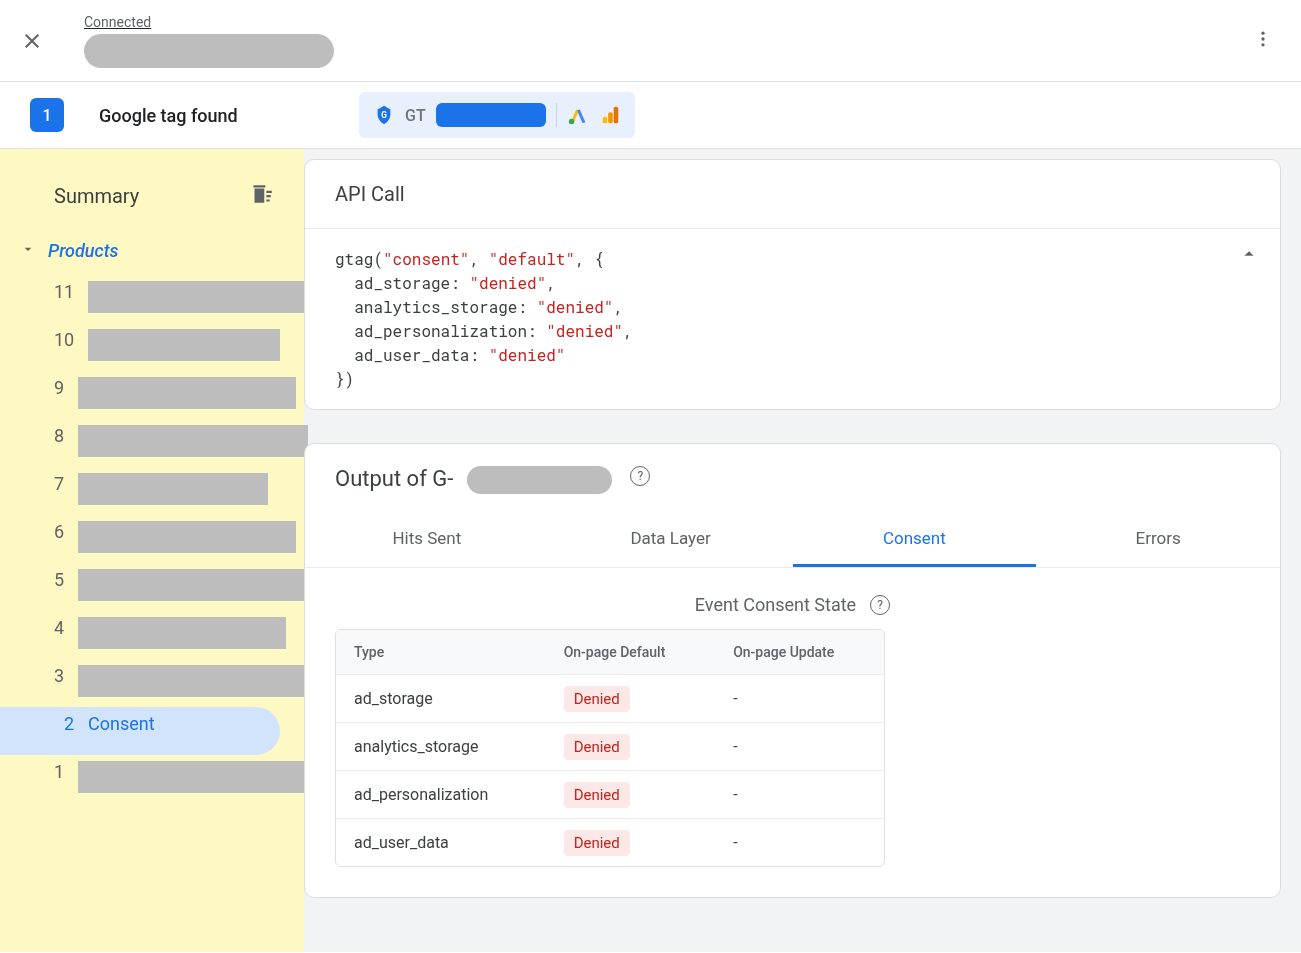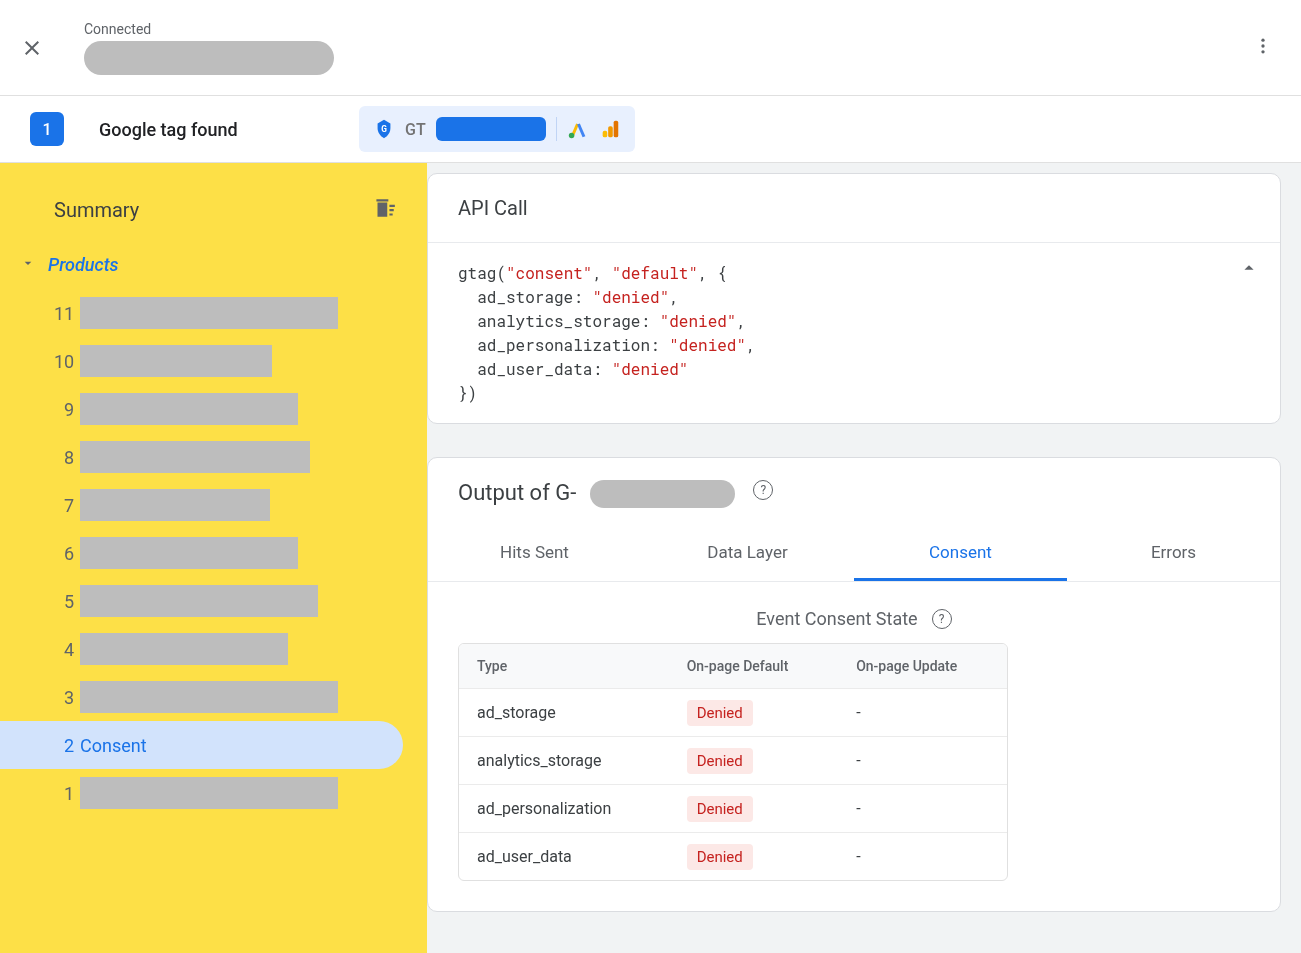--- a/index.html
+++ b/index.html
@@ -7,21 +7,22 @@
     font-family: 'Google Sans', Roboto, Arial, sans-serif;
     background: #fff;
     color: #202124;
     font-size: 14px;
   }
   .topbar {
     display: flex;
     align-items: center;
     padding: 10px 20px;
     border-bottom: 1px solid #e0e0e0;
-    height: 96px;
+    height: 82px;
+    text-decoration: underline;
   }
   .close-btn {
     width: 24px; height: 24px;
     color: #5f6368;
     cursor: pointer;
     margin-right: 40px;
   }
   .connected-block { flex: 1; }
   .connected-label { color: #5f6368; font-size: 14px; margin-bottom: 4px; }
   .redacted-pill {
@@ -73,23 +74,23 @@
     border-radius: 6px;
     width: 110px; height: 24px;
   }
   .ads-icon, .ga-icon { width: 22px; height: 22px; }
   .body {
     display: flex;
     background: #f1f3f4;
     min-height: calc(953px - 84px - 66px);
   }
   .sidebar {
-    width: 427px;
+    width: 304px;
     padding: 20px 0 20px 0;
-    background: #fde047;
+    background: #fef9c3;
   }
   .summary-row {
     display: flex;
     align-items: center;
     justify-content: space-between;
     padding: 12px 30px 12px 54px;
   }
   .summary-label {
     font-size: 20px;
     color: #3c4043;
@@ -105,23 +106,23 @@
   .caret-down { color: #5f6368; }
   .products-label {
     color: #1a73e8;
     font-size: 18px;
     font-weight: 500;
     font-style: italic;
   }
   .event-list { padding: 4px 0; }
   .event-item {
     display: flex;
-    align-items: center;
+    align-items: flex-start;
     padding: 6px 20px 6px 54px;
-    gap: 6px;
+    gap: 14px;
     cursor: pointer;
     border-radius: 0 24px 24px 0;
     margin-right: 24px;
     min-height: 48px;
   }
   .event-item.selected {
     background: #d2e3fc;
   }
   .event-num {
     font-size: 18px;

